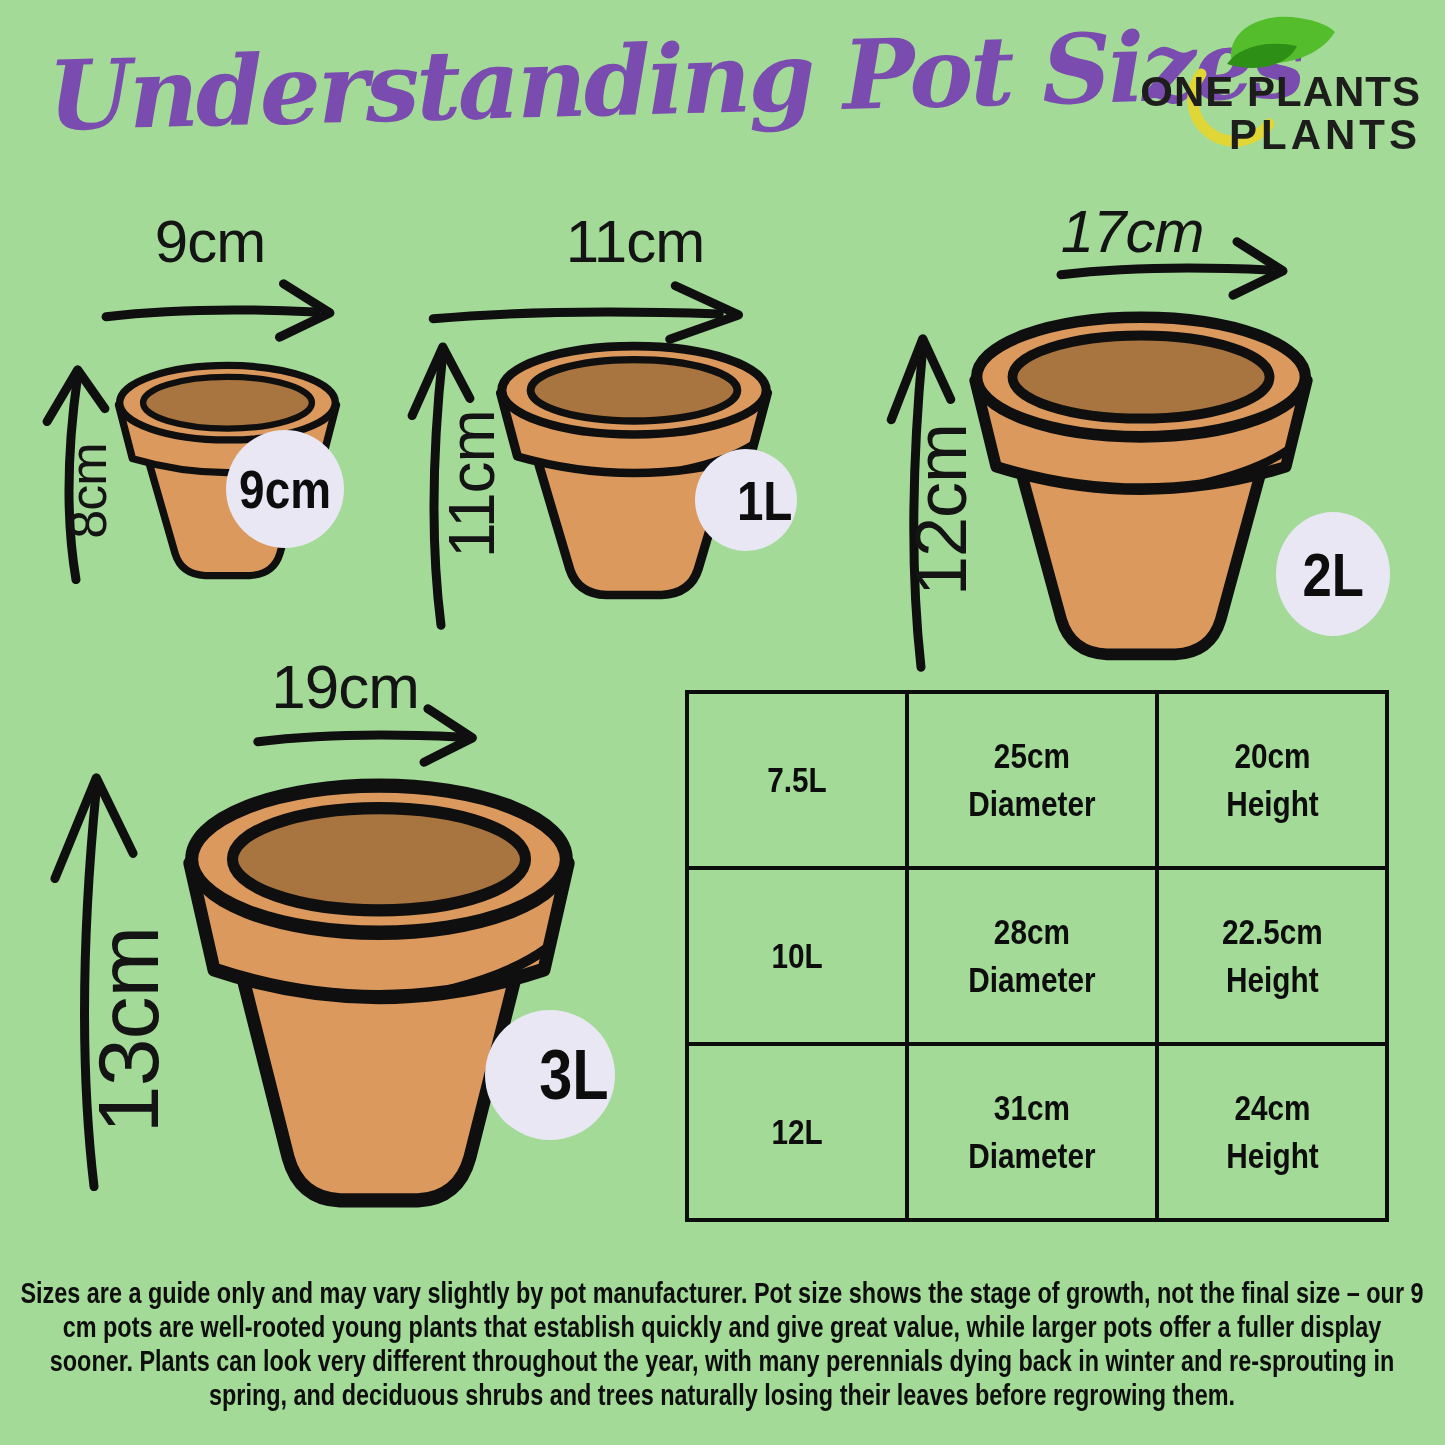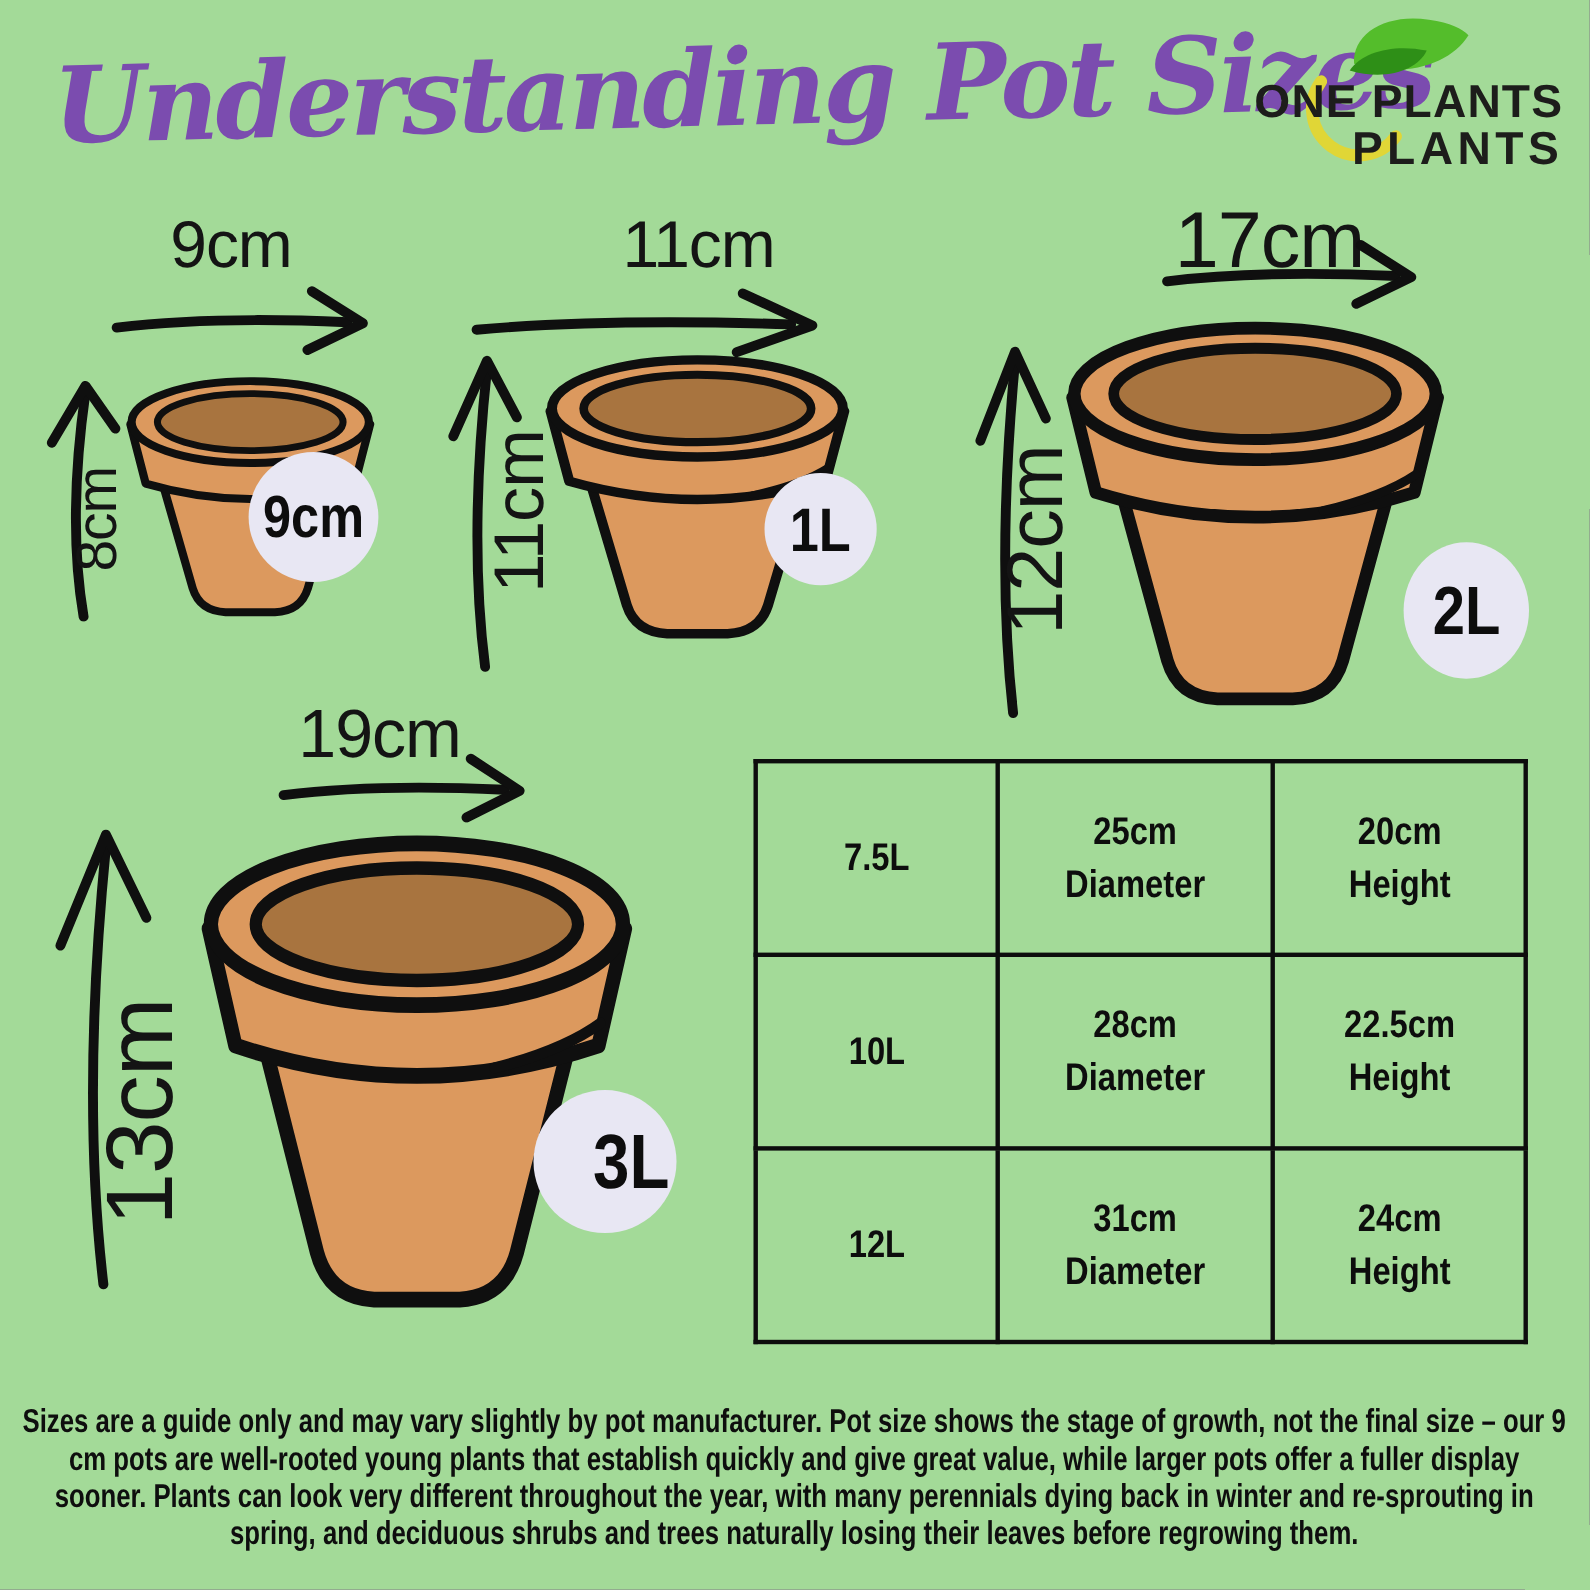--- a/index.html
+++ b/index.html
@@ -20,21 +20,21 @@
   .logo svg{position:absolute; left:0; top:0;}
   .logo .l1{
     position:absolute; top:56px; right:8px; font-size:42px; font-weight:700;
     color:#1d1d1b; letter-spacing:1px; white-space:nowrap;
   }
   .logo .l2{
     position:absolute; top:99px; right:8px; font-size:42px; font-weight:700;
     color:#1d1d1b; letter-spacing:4px; white-space:nowrap;
   }
   
-  .pot-g{position:absolute;}
+  .pot-g{position:absolute;margin-top:19px;}
   .pot-g > *{position:absolute;}
   .dim{
     color:#141414; text-align:center; white-space:nowrap; letter-spacing:-1px;
     font-weight:400;
   }
   .dim-v{transform:rotate(-90deg);}
   .arrow path{
     fill:none; stroke:var(--line,#0f0f0f); stroke-width:9;
     stroke-linecap:round; stroke-linejoin:round; vector-effect:non-scaling-stroke;
   }
@@ -55,24 +55,24 @@
   #pot1 .dim-v  {left:-23px; top:258px; width:160px; height:58px; font-size:52px;}
   #pot1 .pot-svg{left:80px;  top:147px; width:235px; height:238px;}
   #pot1 .badge  {left:196px; top:226px; width:118px; height:118px; font-size:54px;}
 
   #pot2{left:395px; top:185px; width:430px; height:460px;}
   #pot2 .dim-h  {left:150px; top:3px;   width:180px; font-size:60px;}
   #pot2 .arrow-h{left:30px;  top:74px;  width:330px; height:66px;}
   #pot2 .arrow-v{left:12px;  top:122px; width:68px;  height:305px;}
   #pot2 .dim-v  {left:-37px; top:247px; width:220px; height:66px; font-size:64px;}
   #pot2 .pot-svg{left:95px;  top:125px; width:288px; height:282px;}
-  #pot2 .badge  {left:300px; top:245px; width:102px; height:102px; font-size:56px;}
+  #pot2 .badge  {left:300px; top:245px; width:102px; height:102px; font-size:56px;justify-content:flex-end;}
 
   #pot3{left:870px; top:175px; width:540px; height:500px;}
-  #pot3 .dim-h  {left:194px; top:3px;   width:180px; font-size:72px;}
+  #pot3 .dim-h  {left:172px; top:3px;   width:180px; font-size:60px;font-style:italic;}
   #pot3 .arrow-h{left:185px; top:40px;  width:240px; height:66px;}
   #pot3 .arrow-v{left:16px;  top:120px; width:70px;  height:360px;}
   #pot3 .dim-v  {left:-52px; top:278px; width:240px; height:76px; font-size:72px;}
   #pot3 .pot-svg{left:92px;  top:100px; width:358px; height:382px;}
   #pot3 .badge  {left:406px; top:318px; width:114px; height:124px; font-size:62px;}
 
   #pot4{left:30px; top:620px; width:640px; height:615px;}
   #pot4 .dim-h  {left:225px; top:12px;  width:180px; font-size:62px;}
   #pot4 .arrow-h{left:222px; top:62px;  width:232px; height:66px;}
   #pot4 .arrow-v{left:18px;  top:108px; width:92px;  height:448px;}

